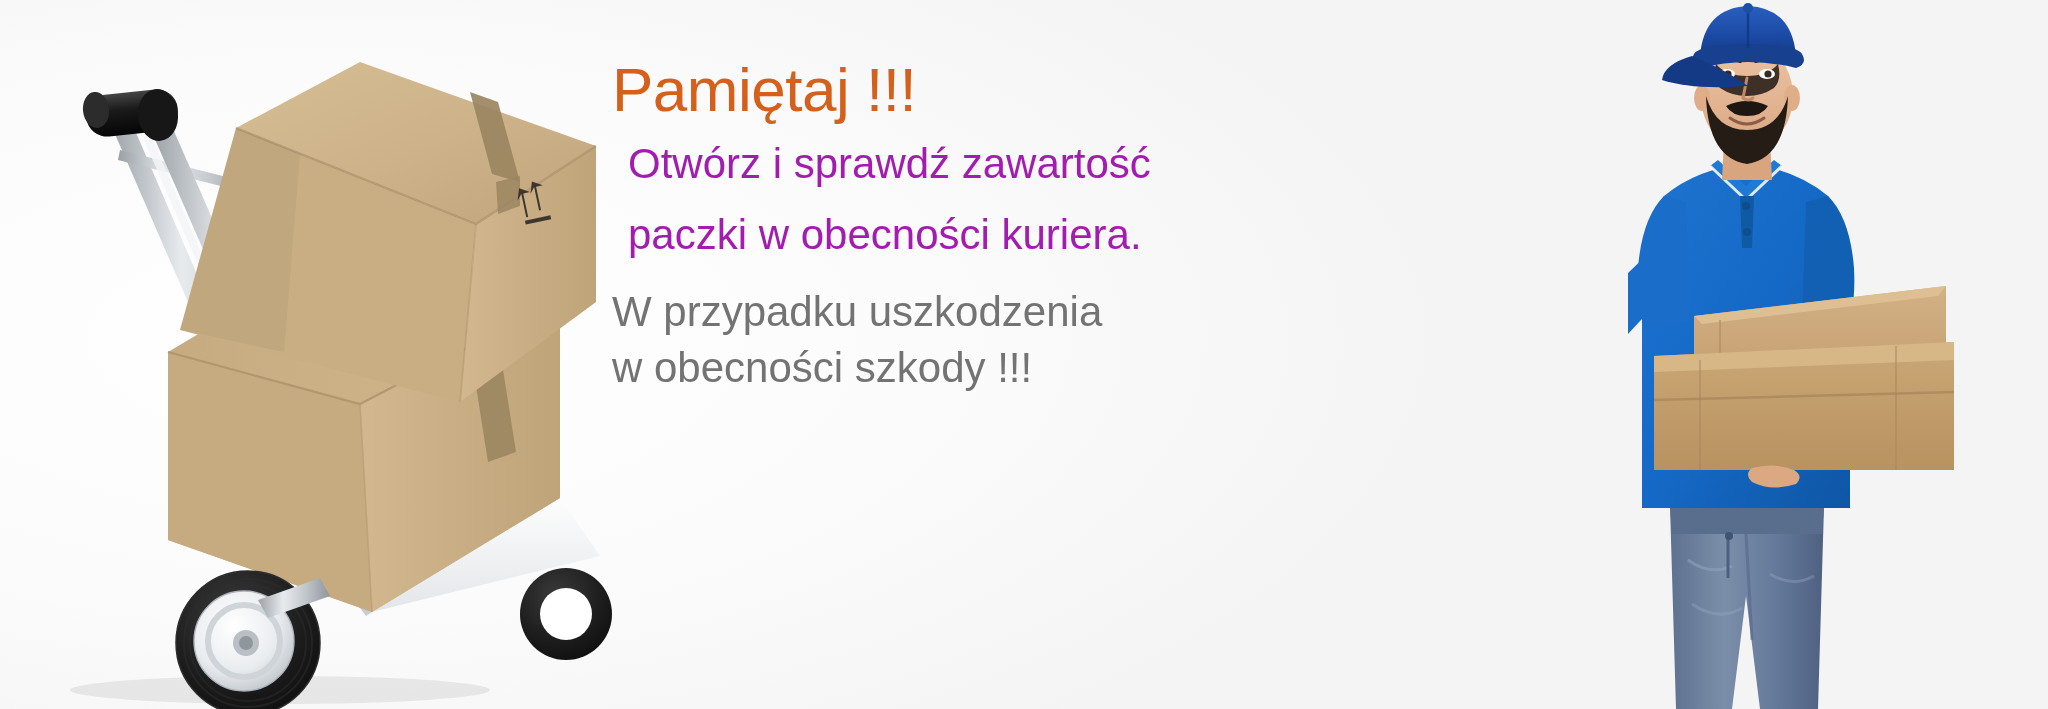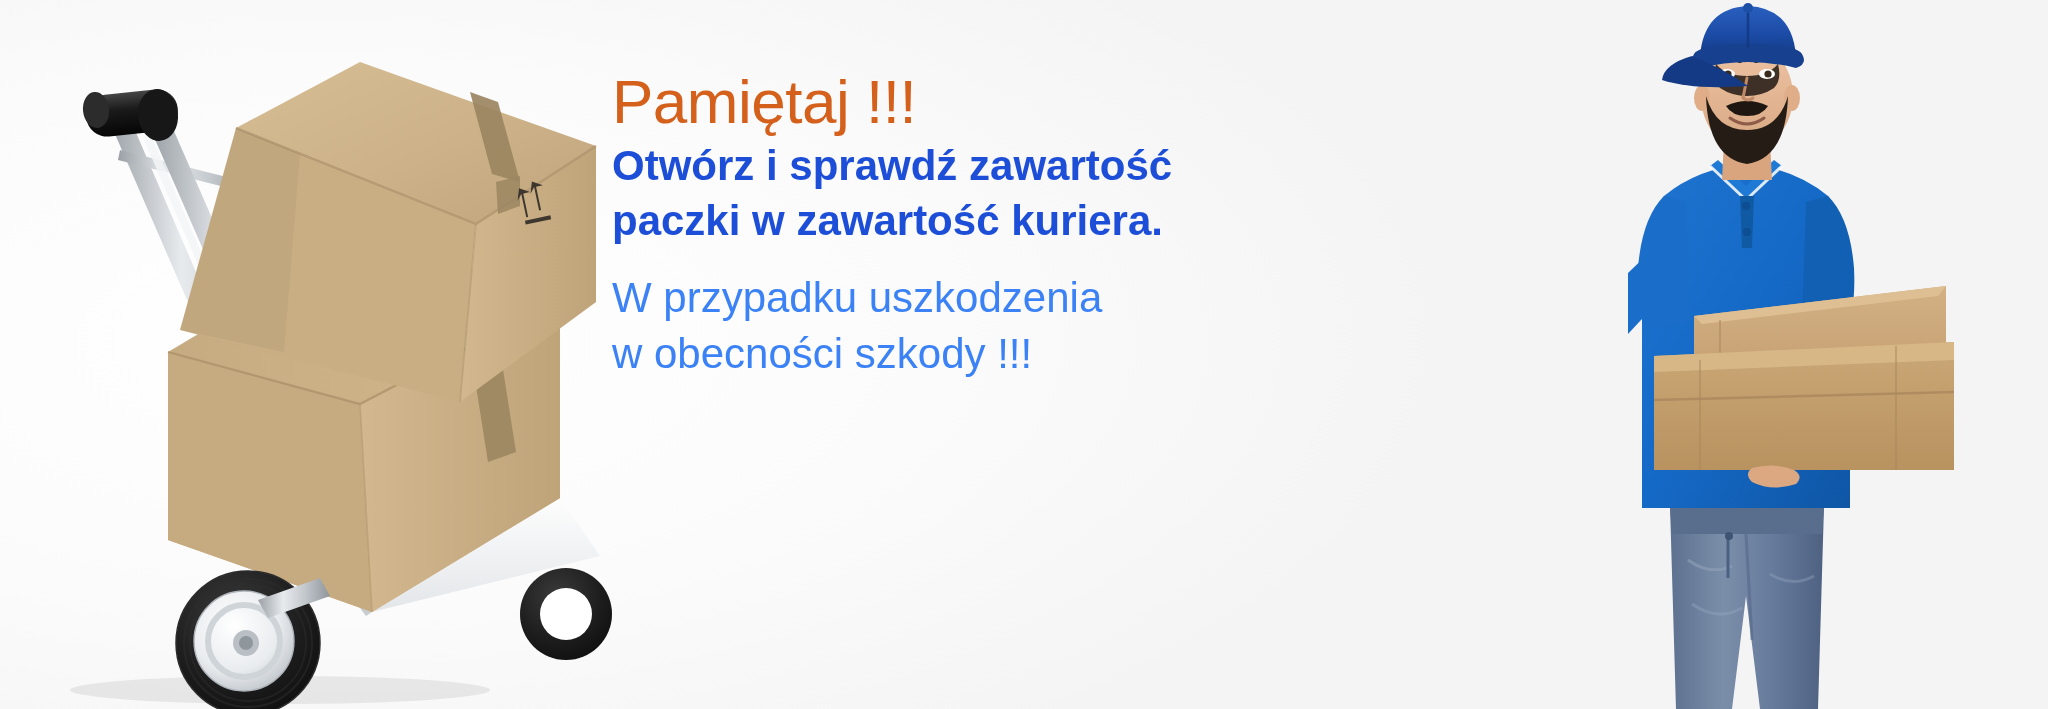--- a/index.html
+++ b/index.html
@@ -32,42 +32,42 @@
     left: 0px;
     top: 0px;
     width: 620px;
     height: 709px;
   }
 
   
   .text-block {
     position: absolute;
     left: 612px;
-    top: 70px;
+    top: 58px;
     width: 560px;
   }
   .headline {
     color: #d4601c;
     font-size: 62px;
     line-height: 1.02;
     font-weight: 400;
     letter-spacing: -0.5px;
     margin: 0 0 6px 0;
     white-space: nowrap;
   }
   .subline {
-    color: #1d4ed8;
+    color: #a21caf;
     font-size: 42px;
     line-height: 1.30;
-    font-weight: 700;
-    margin: 0;
+    font-weight: 400;
+    margin: 16px;
     white-space: nowrap;
   }
   .body-text {
-    color: #3b82f6;
+    color: #737373;
     font-size: 42px;
     line-height: 1.32;
     font-weight: 400;
     margin: 22px 0 0 0;
   }
   .body-text .ln { display: block; white-space: nowrap; }
 
   
   .courier {
     position: absolute;
@@ -211,21 +211,21 @@
       <circle cx="246" cy="643" r="13" fill="#b9bfc5"></circle>
       <circle cx="246" cy="643" r="7" fill="#8f969c"></circle>
     </g>
 
     <path d="M258,600 L320,578 L330,596 L268,618 Z" fill="url(#metal)"></path>
   </svg>
 
   <div class="text-block">
     <div class="headline">Pamiętaj !!!</div>
     <div class="subline">Otwórz i sprawdź zawartość</div>
-    <div class="subline">paczki w zawartość kuriera.</div>
+    <div class="subline">paczki w obecności kuriera.</div>
     <div class="body-text">
       <span class="ln">W przypadku uszkodzenia</span>
       <span class="ln">w obecności szkody !!!</span>
     </div>
   </div>
 
   <svg class="courier" viewBox="0 0 420 709" aria-hidden="true">
     <defs>
       <linearGradient id="capG" x1="0" y1="0" x2="0" y2="1">
         <stop offset="0%" stop-color="#2a5fc0"></stop>

